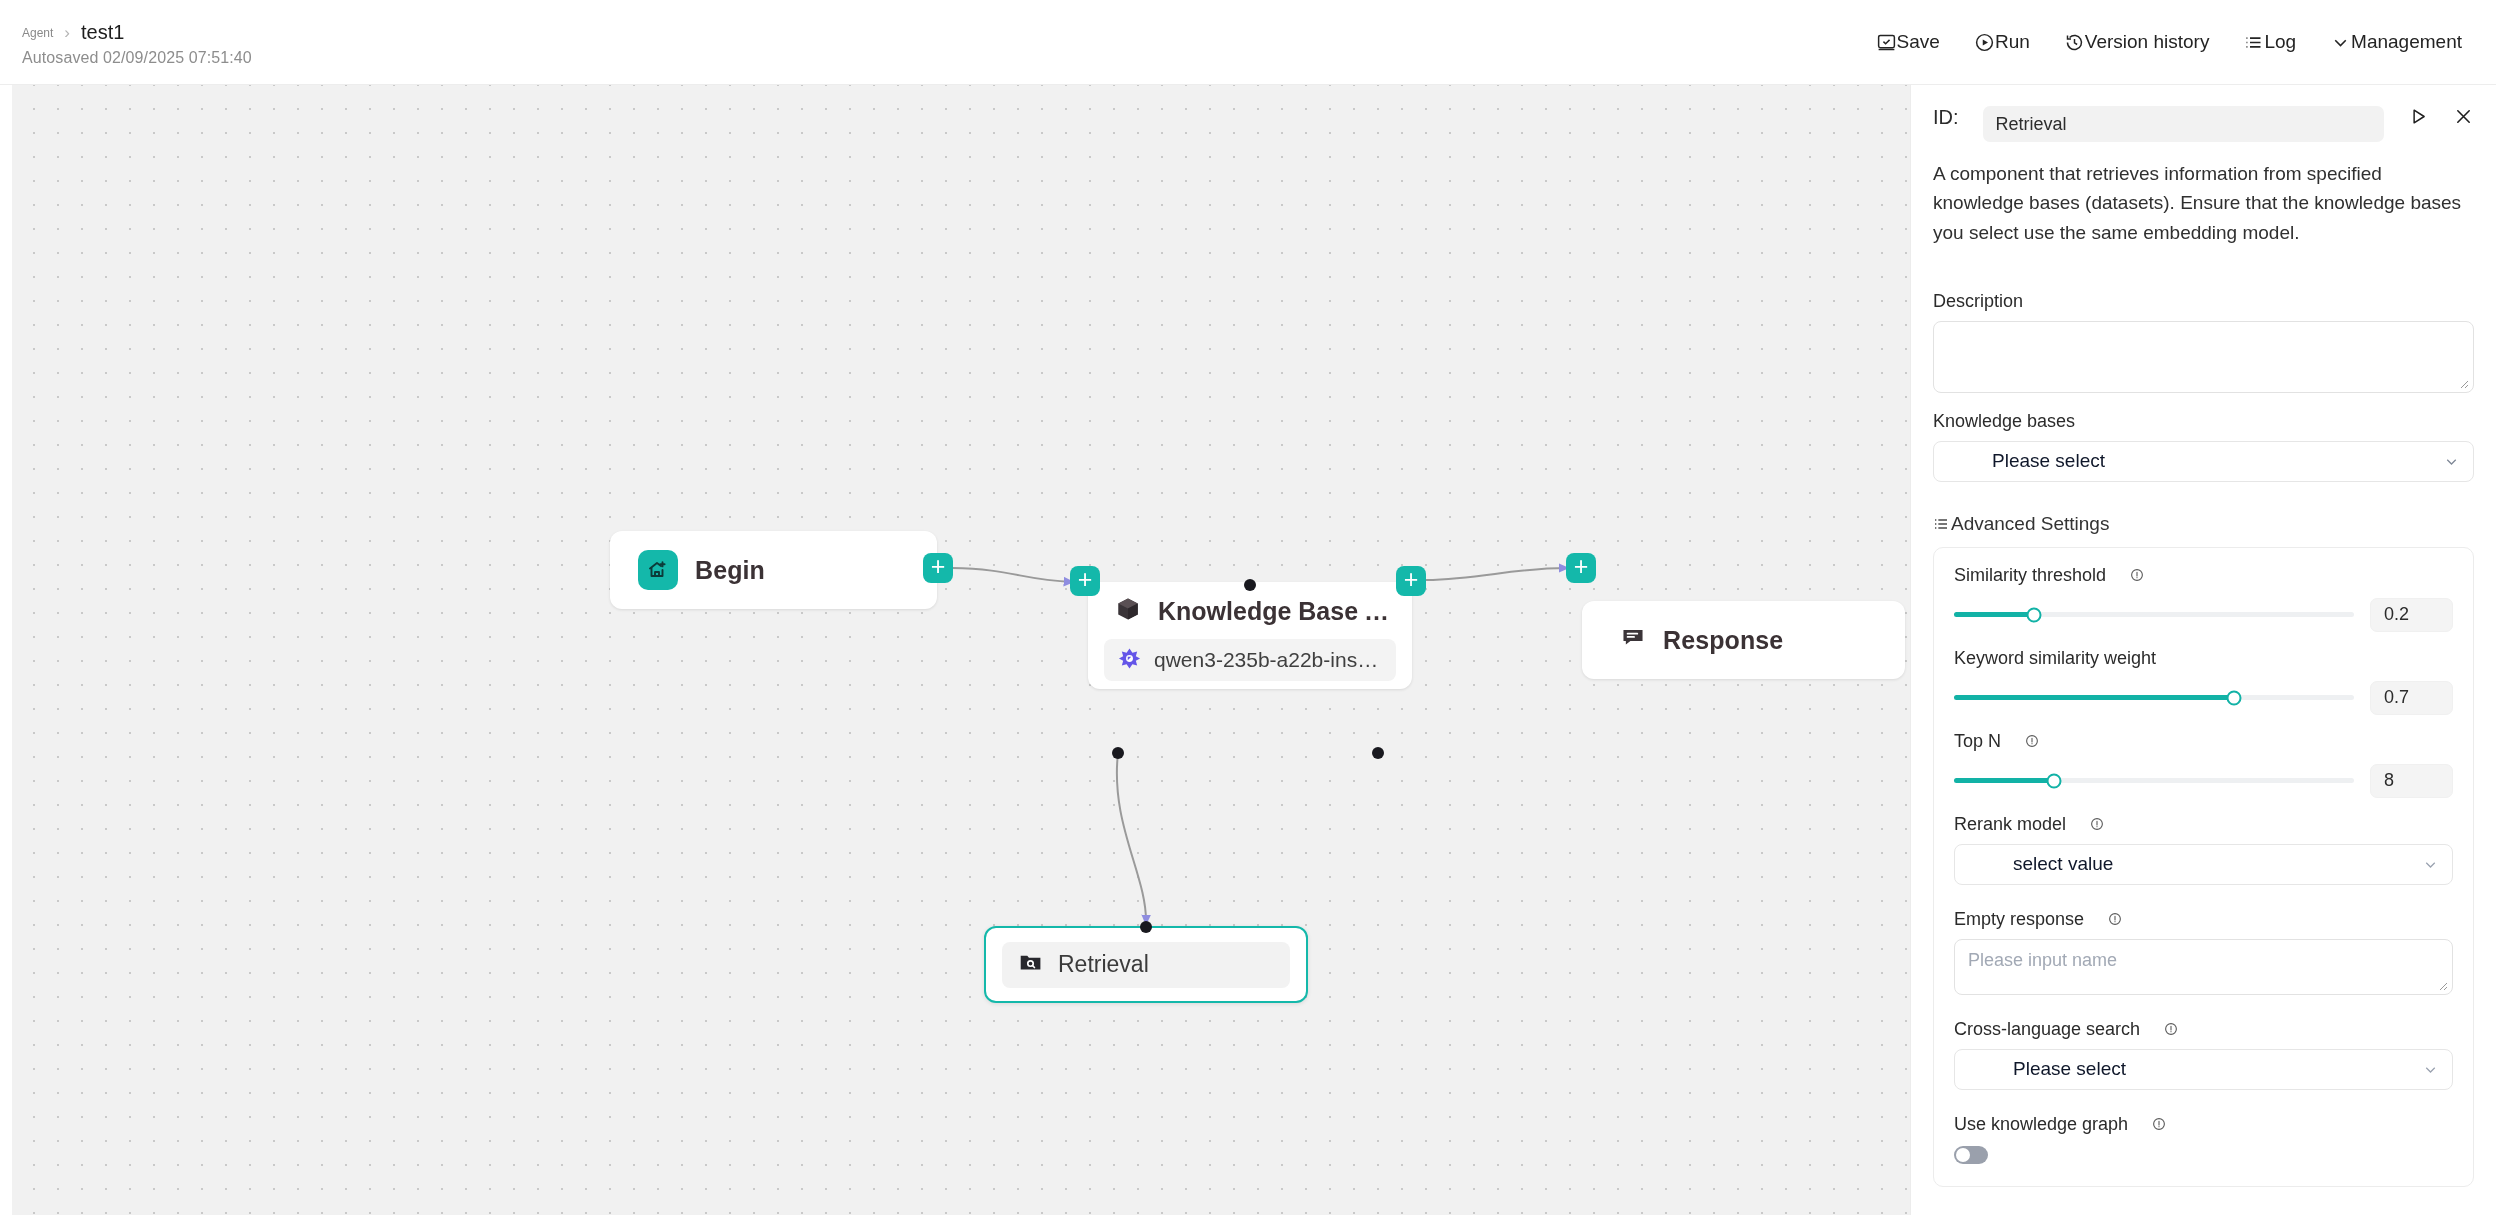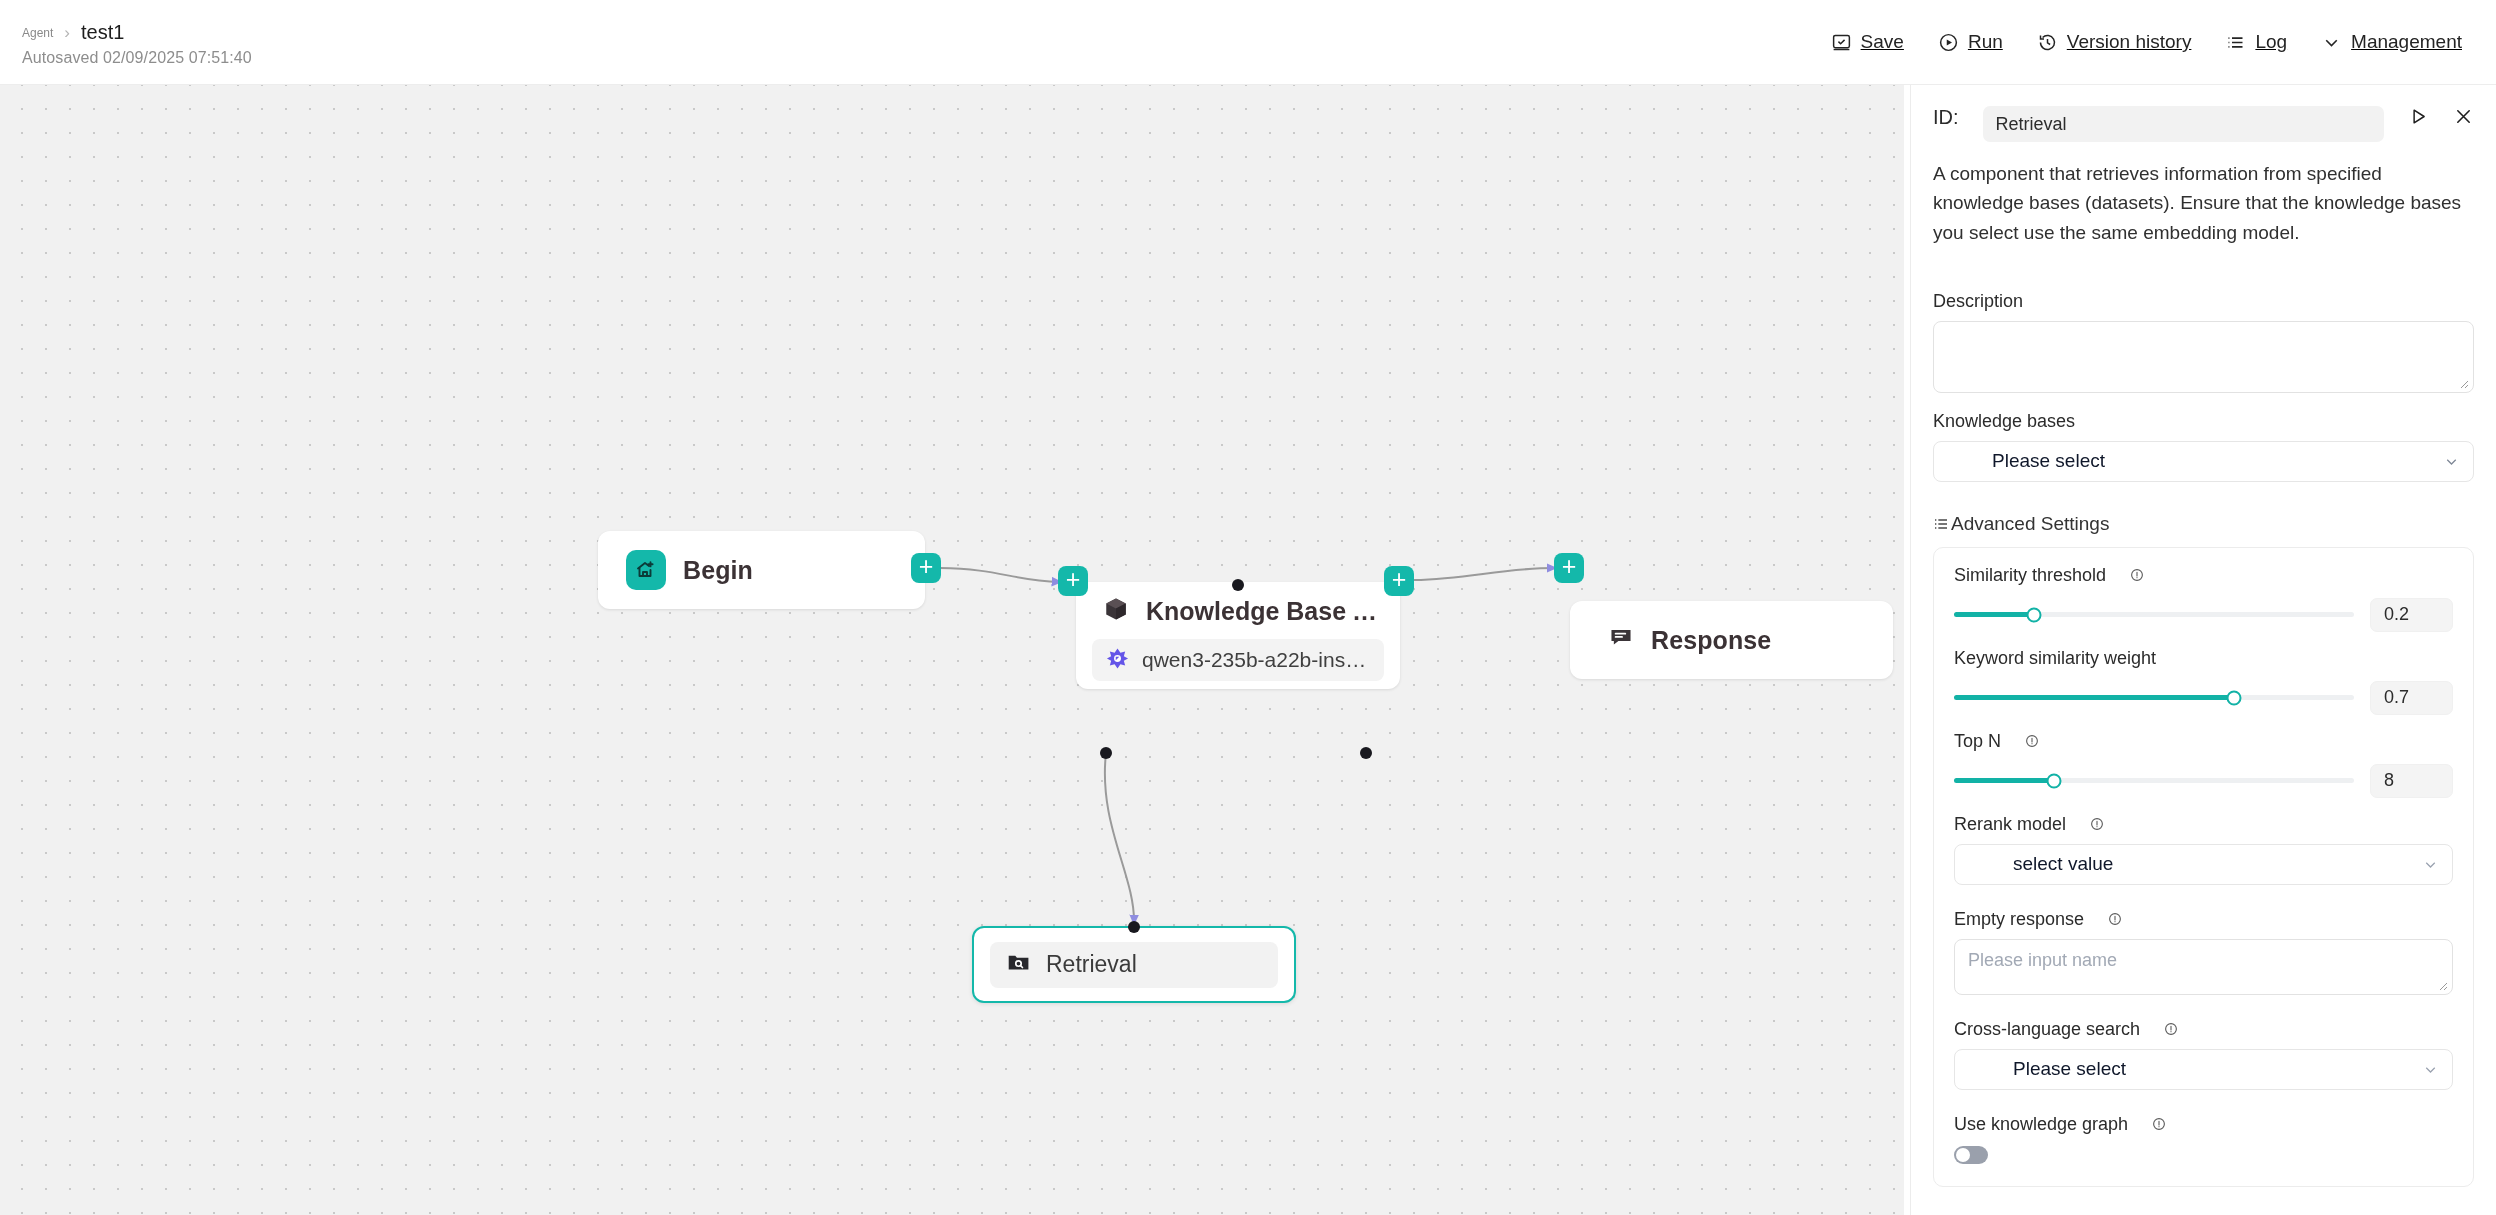--- a/index.html
+++ b/index.html
@@ -19,27 +19,27 @@
     padding: 0 28px 0 22px;
   }
   .crumbs-wrap { display: flex; flex-direction: column; gap: 5px; padding-top: 4px; }
   .crumbs { display: flex; align-items: center; gap: 11px; }
   .crumb-root { font-size: 12px; color: #8a8a8a; }
   .crumb-sep { font-size: 17px; color: #b5b5b5; }
   .crumb-current { font-size: 20px; color: #1d1d1d; }
   .autosave { font-size: 16px; color: #8d8d8d; letter-spacing: .1px; }
 
   .tools { display: flex; align-items: center; gap: 34px; padding-right: 6px; }
-  .tool { display: flex; align-items: center; gap: 9px; cursor: pointer; text-decoration: underline; }
+  .tool { display: flex; align-items: center; cursor: pointer; }
   .tool-label { font-size: 19px; color: #242424; }
   .ico { width: 21px; height: 21px; display: block; }
 
   
   .canvas {
-    position: absolute; top: 85px; left: 0; width: 1904px; height: 1130px;
+    position: absolute; top: 85px; left: 12px; width: 1904px; height: 1130px;
     background-color: #f1f1f1;
     background-image: radial-gradient(circle, #c9c9c9 1.15px, transparent 1.2px);
     background-size: 24px 24px;
     background-position: 10px 12px;
     overflow: hidden;
     padding-left: 32px;
   }
   .edges { position: absolute; inset: 0; width: 1910px; height: 1130px; }
 
   .node {

